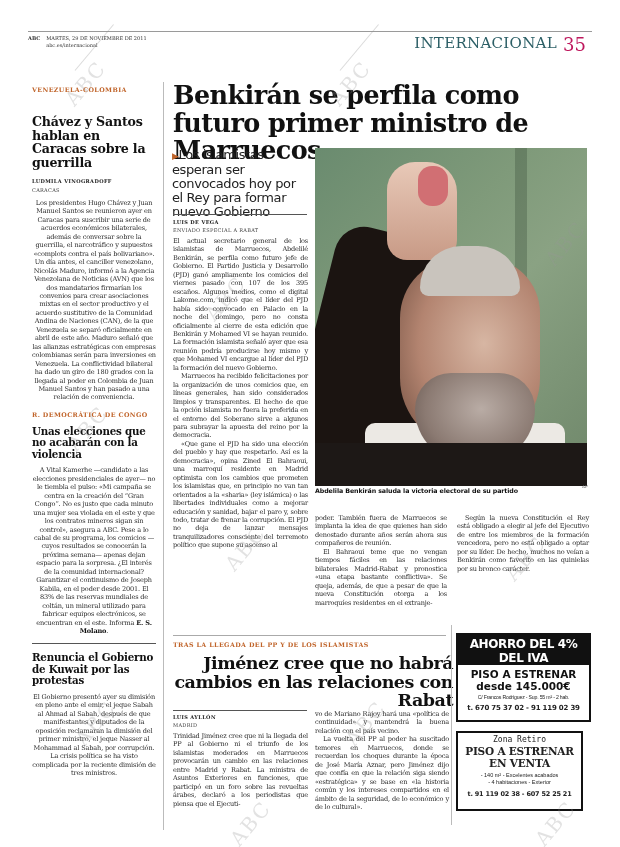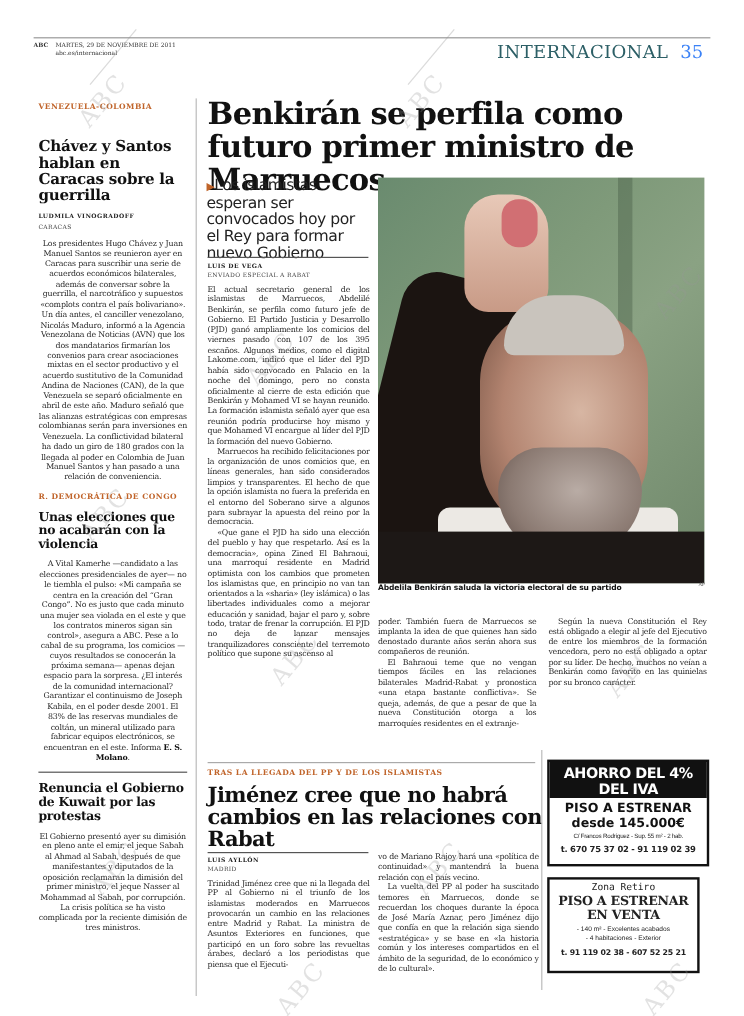--- a/index.html
+++ b/index.html
@@ -6,21 +6,21 @@
   html, body { width: 620px; height: 847px; background: #fff; overflow: hidden; }
   body { position: relative; font-family: "DejaVu Serif", serif; color: #222; }
 
   .abs { position: absolute; }
 
   
   .topline { left: 28px; right: 28px; top: 31px; height: 1px; background: #9a9a9a; }
   .hdr-left { left: 28px; top: 35px; font-size: 5px; line-height: 6.5px; color: #333; display: flex; gap: 6px; }
   .hdr-left .logo { font-weight: bold; }
   .hdr-section { right: 63px; top: 34px; font-size: 15px; color: #2c5f66; letter-spacing: 0.3px; }
-  .hdr-page { right: 34px; top: 34px; font-size: 15px; color: #3b82f6; }
+  .hdr-page { right: 34px; top: 34px; font-size: 18px; color: #be185d; }
 
   
   .leftcol { left: 32px; top: 86px; width: 124px; }
   .vrule { left: 163px; top: 82px; width: 1px; height: 748px; background: #bbb; }
   .kicker { font-family: "DejaVu Serif", serif; font-size: 6.3px; letter-spacing: 0.4px; color: #c0642a; font-weight: bold; text-transform: uppercase; }
   .h-small { font-family: "DejaVu Serif", serif; font-weight: bold; font-size: 12.6px; line-height: 13.5px; color: #111; margin-top: 22px; letter-spacing: -0.2px; }
   .byline { font-size: 5px; font-weight: bold; letter-spacing: 0.4px; margin-top: 9px; color: #222; }
   .place { font-size: 5px; letter-spacing: 0.3px; margin-top: 3px; color: #444; }
   .body-l { font-family: "DejaVu Serif", serif; font-size: 6.55px; line-height: 8.45px; color: #2a2a2a; margin-top: 6px; letter-spacing: -0.15px; text-align: center; }
   .body-l b { color: #111; }
@@ -55,21 +55,21 @@
 
   .caption { left: 315px; top: 487px; font-family: "DejaVu Sans", sans-serif; font-weight: bold; font-size: 6.3px; color: #111; letter-spacing: -0.1px; }
   .credit-out { left: 582px; top: 484px; font-size: 4px; color: #666; }
 
   .col-b { left: 315px; top: 514px; width: 132px; }
   .col-c { left: 457px; top: 514px; width: 132px; }
 
   
   .bottom-rule { left: 173px; top: 635px; width: 273px; height: 1px; background: #aaa; }
   .kicker2 { left: 173px; top: 641px; }
-  .title2 { left: 173px; top: 654px; width: 280px; font-family: "DejaVu Serif", serif; font-weight: bold; font-size: 17.5px; line-height: 18.5px; color: #111; letter-spacing: -0.5px; }
+  .title2 { left: 173px; top: 654px; width: 280px; font-family: "DejaVu Serif", serif; font-weight: bold; font-size: 17.5px; line-height: 18.5px; color: #111; letter-spacing: -0.5px; text-align: right; }
   .rule2 { left: 173px; top: 710px; width: 134px; height: 1px; background: #555; }
   .byline3 { left: 173px; top: 714px; font-size: 5px; font-weight: bold; letter-spacing: 0.4px; }
   .place3 { left: 173px; top: 722px; font-size: 5px; letter-spacing: 0.3px; color: #444; }
   .col-d { left: 173px; top: 732px; width: 135px; }
   .col-e { left: 315px; top: 710px; width: 134px; }
 
   
   .ad1 { left: 456px; top: 633px; width: 135px; height: 89px; border: 2px solid #111; background: #fff; }
   .ad1 .top { background: #111; color: #fff; text-align: center; padding-top: 2px; height: 30px; }
   .ad1 .t1 { font-family: "DejaVu Sans", sans-serif; font-weight: bold; font-size: 12px; letter-spacing: -0.4px; }

